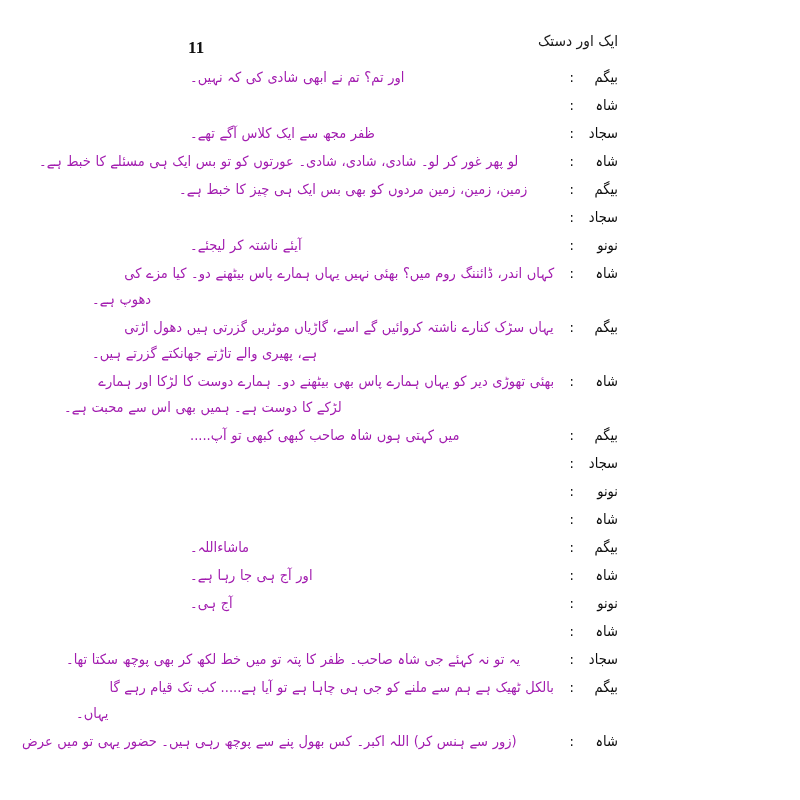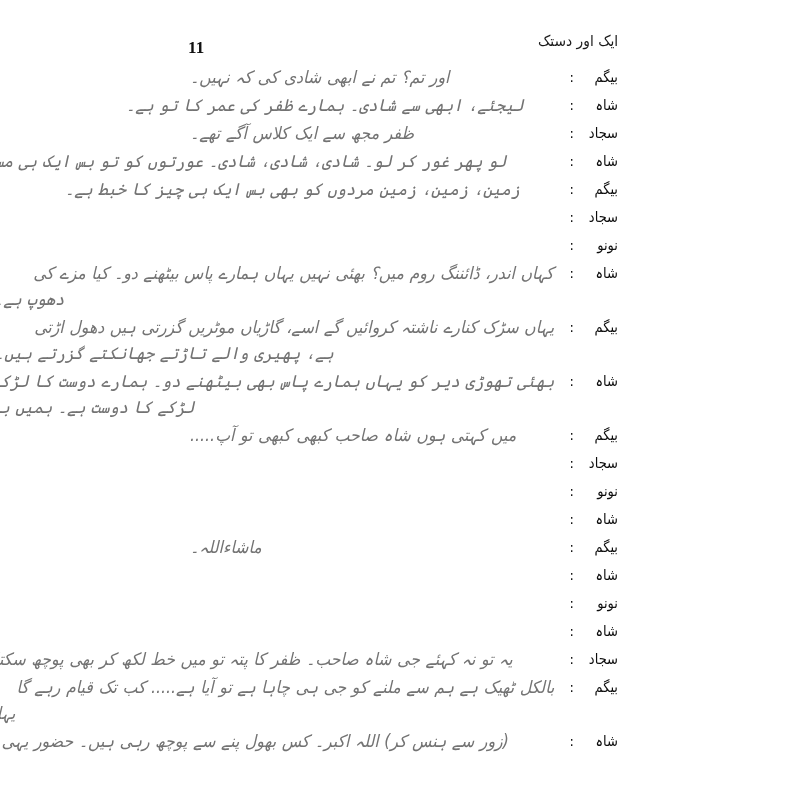--- a/index.html
+++ b/index.html
@@ -98,26 +98,25 @@
     left: 4px;
     top: 0;
   }
 
   .speech-cell {
     flex: 1 1 auto;
     direction: rtl;
     text-align: justify;
     text-align-last: left;
     font-family: "DejaVu Sans", sans-serif;
-    font-size: 17px;
-    color: #737373;
+    font-size: 14px;
+    color: #a21caf;
     line-height: 26px;
     padding-right: 6px;
     word-spacing: 0.5px;
-    font-style: italic;
   }
 
   .speech-cell.single {
     text-align: left;
   }
 
   .speech-line {
     display: block;
     white-space: nowrap;
     transform: scaleX(0.93);
@@ -146,23 +145,20 @@
 
   <div class="script-body" id="script-body">
       <div class="dialogue-line">
         <div class="speaker-cell"><span class="speaker-name">بیگم</span><span class="speaker-colon">:</span></div>
         <div class="speech-cell single">
           <span class="speech-line">اور تم؟ تم نے ابھی شادی کی کہ نہیں۔</span>
         </div>
       </div>
       <div class="dialogue-line">
         <div class="speaker-cell"><span class="speaker-name">شاہ</span><span class="speaker-colon">:</span></div>
-        <div class="speech-cell single">
-          <span class="speech-line">لیجئے، ابھی سے شادی۔ ہمارے ظفر کی عمر کا تو ہے۔</span>
-        </div>
       </div>
       <div class="dialogue-line">
         <div class="speaker-cell"><span class="speaker-name">سجاد</span><span class="speaker-colon">:</span></div>
         <div class="speech-cell single">
           <span class="speech-line">ظفر مجھ سے ایک کلاس آگے تھے۔</span>
         </div>
       </div>
       <div class="dialogue-line">
         <div class="speaker-cell"><span class="speaker-name">شاہ</span><span class="speaker-colon">:</span></div>
         <div class="speech-cell single">
@@ -173,20 +169,23 @@
         <div class="speaker-cell"><span class="speaker-name">بیگم</span><span class="speaker-colon">:</span></div>
         <div class="speech-cell single">
           <span class="speech-line">زمین، زمین، زمین مردوں کو بھی بس ایک ہی چیز کا خبط ہے۔</span>
         </div>
       </div>
       <div class="dialogue-line">
         <div class="speaker-cell"><span class="speaker-name">سجاد</span><span class="speaker-colon">:</span></div>
       </div>
       <div class="dialogue-line">
         <div class="speaker-cell"><span class="speaker-name">نونو</span><span class="speaker-colon">:</span></div>
+        <div class="speech-cell single">
+          <span class="speech-line">آیئے ناشتہ کر لیجئے۔</span>
+        </div>
       </div>
       <div class="dialogue-line">
         <div class="speaker-cell"><span class="speaker-name">شاہ</span><span class="speaker-colon">:</span></div>
         <div class="speech-cell">
           <span class="speech-line">کہاں اندر، ڈائننگ روم میں؟ بھئی نہیں یہاں ہمارے پاس بیٹھنے دو۔ کیا مزے کی</span>
           <span class="speech-line tail">دھوپ ہے۔</span>
         </div>
       </div>
       <div class="dialogue-line">
         <div class="speaker-cell"><span class="speaker-name">بیگم</span><span class="speaker-colon">:</span></div>
@@ -218,23 +217,29 @@
         <div class="speaker-cell"><span class="speaker-name">شاہ</span><span class="speaker-colon">:</span></div>
       </div>
       <div class="dialogue-line">
         <div class="speaker-cell"><span class="speaker-name">بیگم</span><span class="speaker-colon">:</span></div>
         <div class="speech-cell single">
           <span class="speech-line">ماشاءاللہ۔</span>
         </div>
       </div>
       <div class="dialogue-line">
         <div class="speaker-cell"><span class="speaker-name">شاہ</span><span class="speaker-colon">:</span></div>
+        <div class="speech-cell single">
+          <span class="speech-line">اور آج ہی جا رہا ہے۔</span>
+        </div>
       </div>
       <div class="dialogue-line">
         <div class="speaker-cell"><span class="speaker-name">نونو</span><span class="speaker-colon">:</span></div>
+        <div class="speech-cell single">
+          <span class="speech-line">آج ہی۔</span>
+        </div>
       </div>
       <div class="dialogue-line">
         <div class="speaker-cell"><span class="speaker-name">شاہ</span><span class="speaker-colon">:</span></div>
       </div>
       <div class="dialogue-line">
         <div class="speaker-cell"><span class="speaker-name">سجاد</span><span class="speaker-colon">:</span></div>
         <div class="speech-cell single">
           <span class="speech-line">یہ تو نہ کہئے جی شاہ صاحب۔ ظفر کا پتہ تو میں خط لکھ کر بھی پوچھ سکتا تھا۔</span>
         </div>
       </div>

